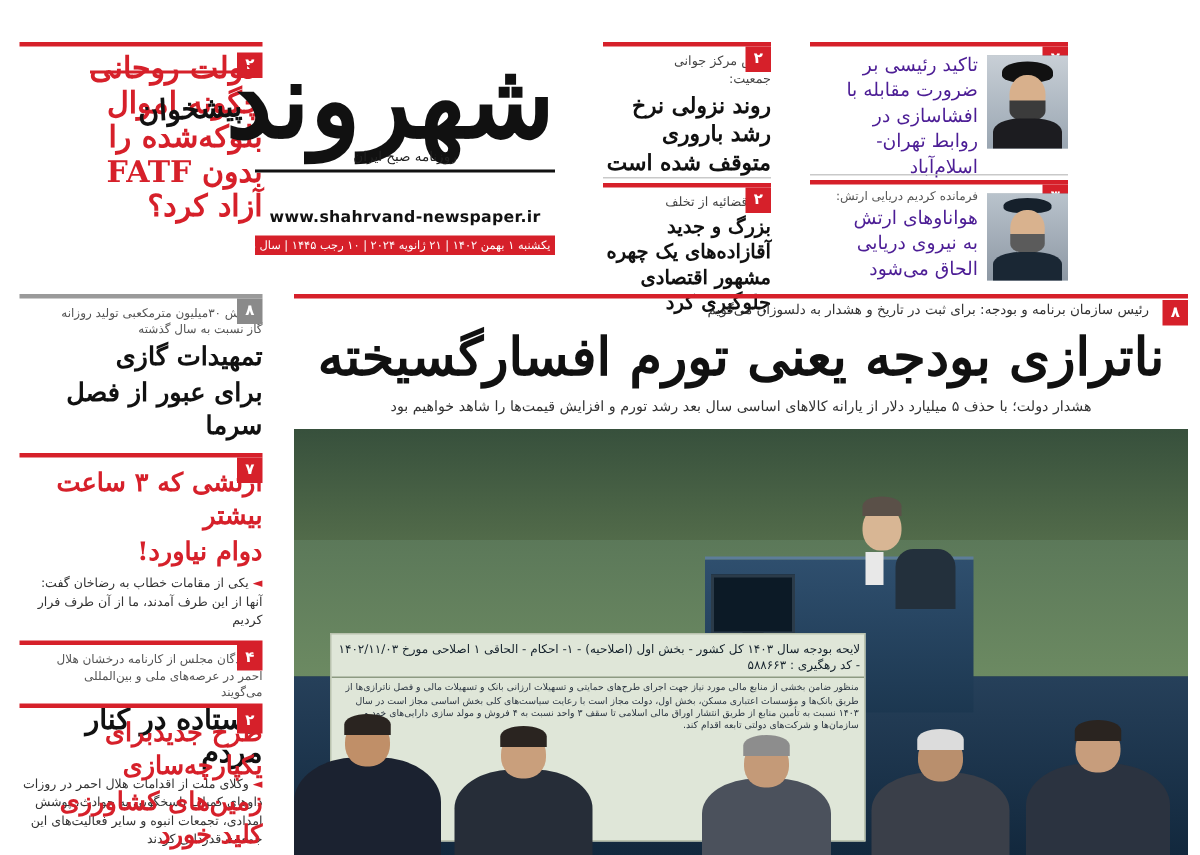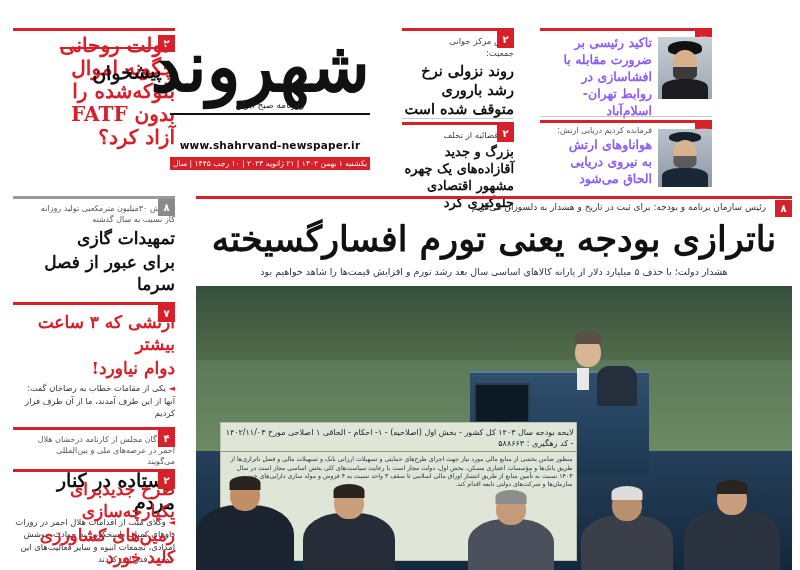--- a/index.html
+++ b/index.html
@@ -157,24 +157,24 @@
     right: 0;
     top: 6px;
     width: 54px;
     height: 62px;
     overflow: hidden;
     background: #8c99a6;
   }
   .photocard .txt {
     margin-right: 60px;
     font-family: "DejaVu Serif", serif;
-    font-weight: bold;
+    font-weight: normal;
     font-size: 12.5px;
     line-height: 17px;
-    color: #8b5cf6;
+    color: #4c1d95;
     text-align: right;
     padding-left: 16px;
   }
   .photocard .kick {
     font-size: 8px;
     color: #555;
     margin-right: 60px;
     margin-bottom: 1px;
   }
 

